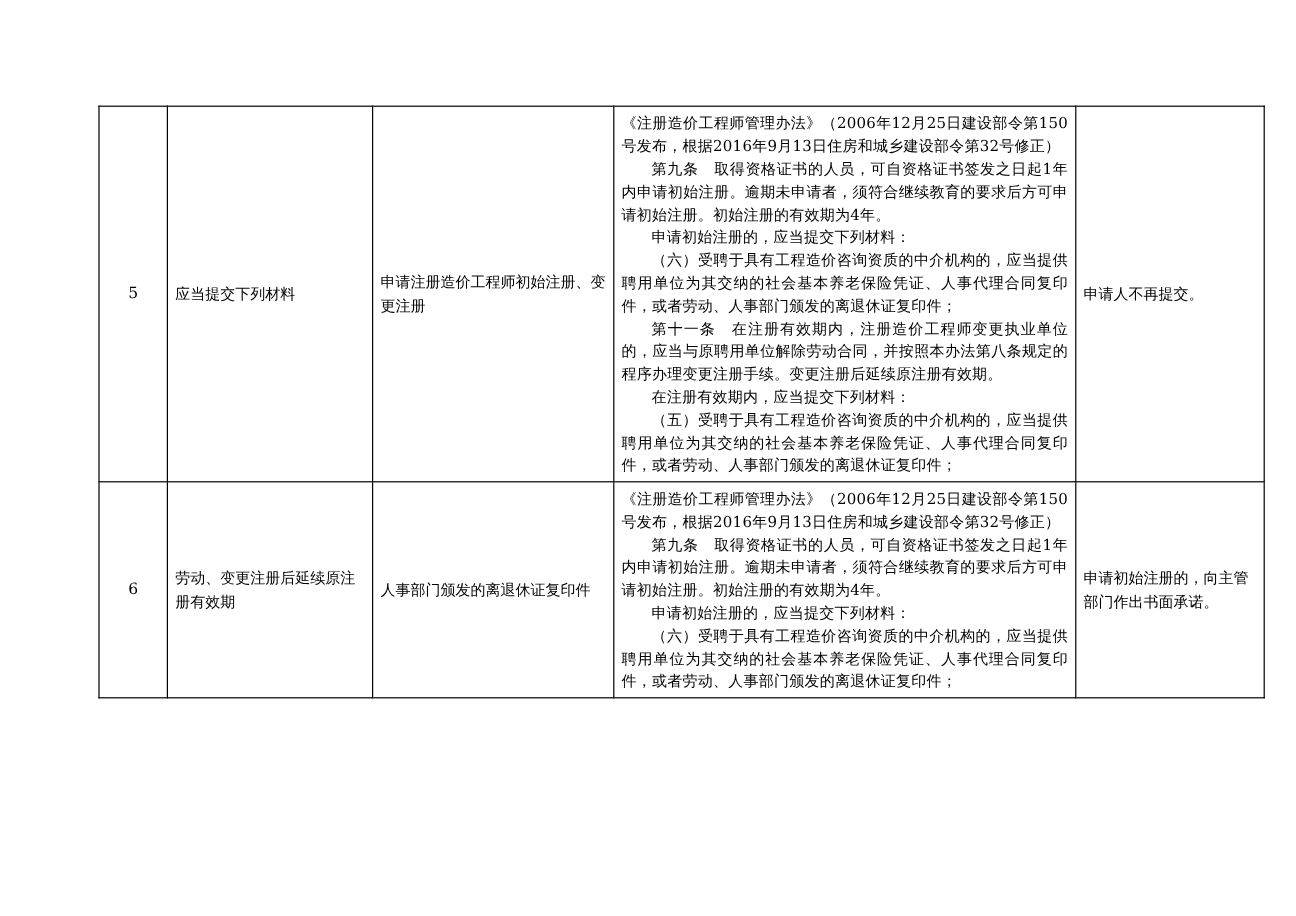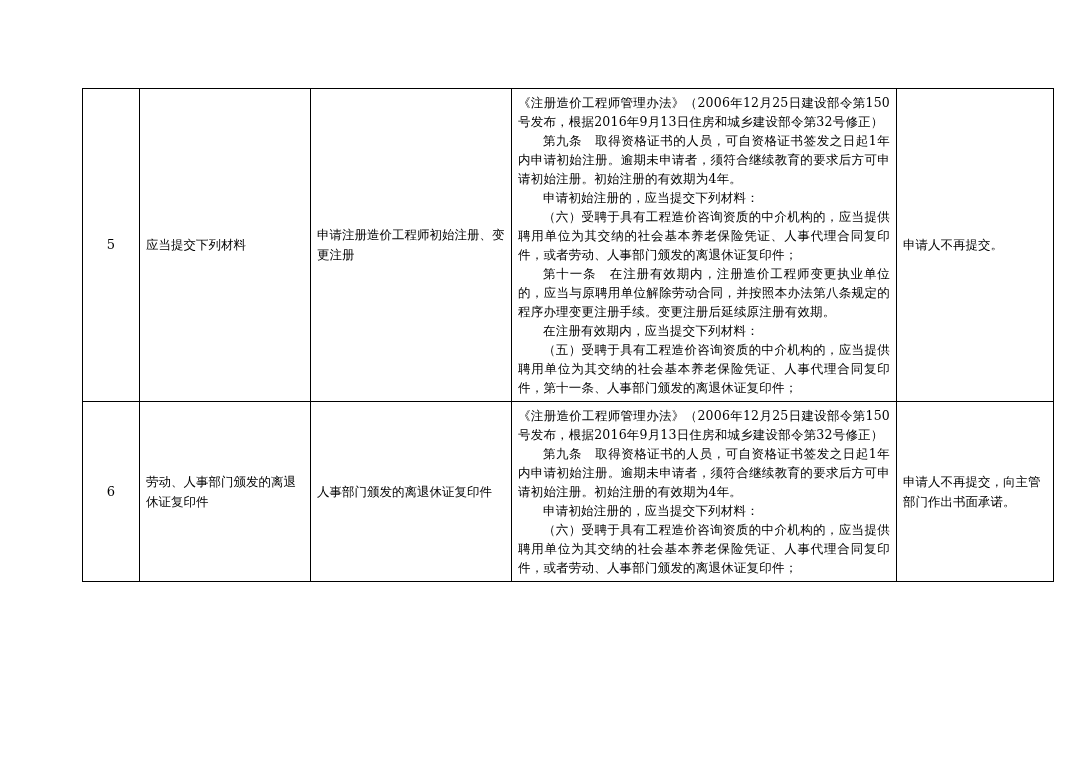--- a/index.html
+++ b/index.html
@@ -82,41 +82,41 @@
         <td class="col-apply">
           <span class="cell-text">申请注册造价工程师初始注册、变更注册</span>
         </td>
         <td class="col-basis basis-cell">
           <p>《注册造价工程师管理办法》（2006年12月25日建设部令第150号发布，根据2016年9月13日住房和城乡建设部令第32号修正）</p>
           <p class="indent">第九条　取得资格证书的人员，可自资格证书签发之日起1年内申请初始注册。逾期未申请者，须符合继续教育的要求后方可申请初始注册。初始注册的有效期为4年。</p>
           <p class="indent">申请初始注册的，应当提交下列材料：</p>
           <p class="indent">（六）受聘于具有工程造价咨询资质的中介机构的，应当提供聘用单位为其交纳的社会基本养老保险凭证、人事代理合同复印件，或者劳动、人事部门颁发的离退休证复印件；</p>
           <p class="indent">第十一条　在注册有效期内，注册造价工程师变更执业单位的，应当与原聘用单位解除劳动合同，并按照本办法第八条规定的程序办理变更注册手续。变更注册后延续原注册有效期。</p>
           <p class="indent">在注册有效期内，应当提交下列材料：</p>
-          <p class="indent">（五）受聘于具有工程造价咨询资质的中介机构的，应当提供聘用单位为其交纳的社会基本养老保险凭证、人事代理合同复印件，第十一条、人事部门颁发的离退休证复印件；</p>
+          <p class="indent">（五）受聘于具有工程造价咨询资质的中介机构的，应当提供聘用单位为其交纳的社会基本养老保险凭证、人事代理合同复印件，或者劳动、人事部门颁发的离退休证复印件；</p>
         </td>
         <td class="col-note">
           <span class="cell-text">申请人不再提交。</span>
         </td>
       </tr>
       <tr>
         <td class="col-num">
           <span class="num-text">6</span>
         </td>
         <td class="col-name">
-          <span class="cell-text">劳动、人事部门颁发的离退休证复印件</span>
+          <span class="cell-text">劳动、变更注册后延续原注册有效期</span>
         </td>
         <td class="col-apply">
           <span class="cell-text">人事部门颁发的离退休证复印件</span>
         </td>
         <td class="col-basis basis-cell">
           <p>《注册造价工程师管理办法》（2006年12月25日建设部令第150号发布，根据2016年9月13日住房和城乡建设部令第32号修正）</p>
           <p class="indent">第九条　取得资格证书的人员，可自资格证书签发之日起1年内申请初始注册。逾期未申请者，须符合继续教育的要求后方可申请初始注册。初始注册的有效期为4年。</p>
           <p class="indent">申请初始注册的，应当提交下列材料：</p>
           <p class="indent">（六）受聘于具有工程造价咨询资质的中介机构的，应当提供聘用单位为其交纳的社会基本养老保险凭证、人事代理合同复印件，或者劳动、人事部门颁发的离退休证复印件；</p>
         </td>
         <td class="col-note">
-          <span class="cell-text">申请人不再提交，向主管部门作出书面承诺。</span>
+          <span class="cell-text">申请初始注册的，向主管部门作出书面承诺。</span>
         </td>
       </tr>
     </tbody>
   </table>
 </div>
 
 </body></html>

